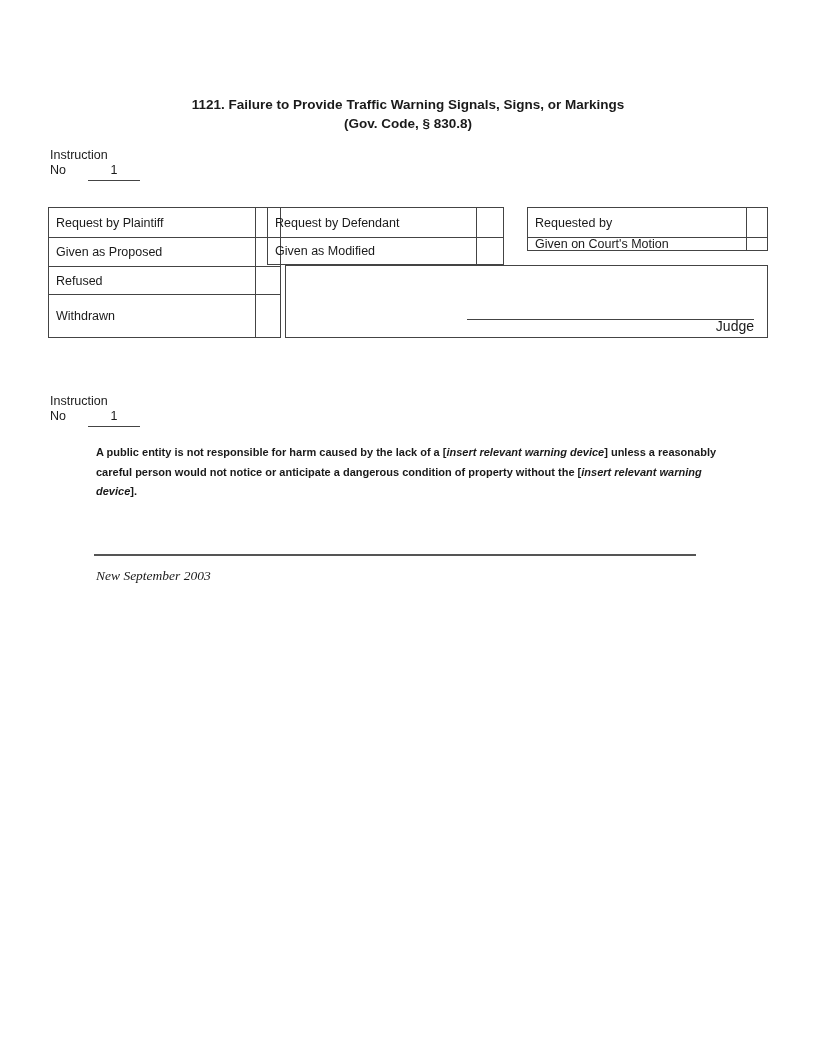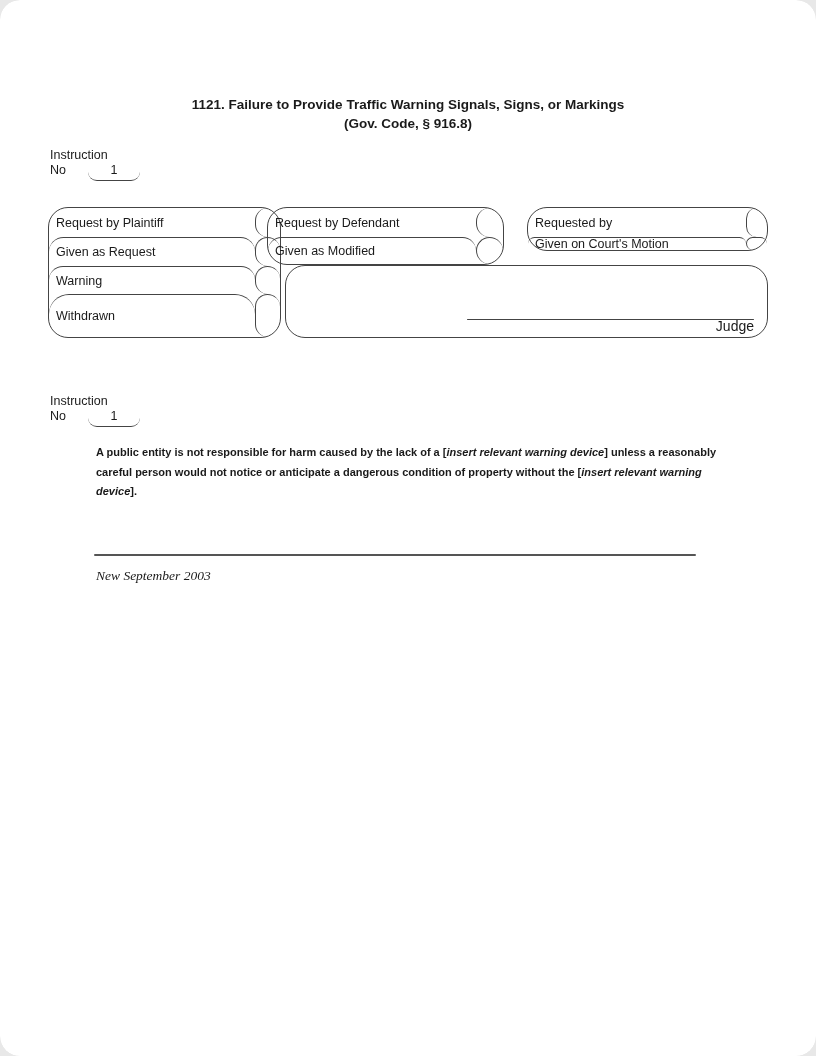--- a/index.html
+++ b/index.html
@@ -1,15 +1,15 @@
 <!DOCTYPE html>
 <html><head>
 <meta charset="utf-8">
 <style>
-  * { margin: 0; padding: 0; box-sizing: border-box; border-radius: 20px; }
+  * { margin: 0; padding: 0; box-sizing: border-box; }
   html, body { background: #e8e8e8; }
   .page {
     position: relative;
     width: 816px;
     height: 1056px;
     background: #ffffff;
     font-family: "Liberation Sans", sans-serif;
     color: #1a1a1a;
     overflow: hidden;
   }
@@ -125,36 +125,36 @@
     font-size: 13.5px;
   }
 </style>
 </head>
 <body>
 
 <div class="page">
 
   <div class="doc-title">
     <div>1121. Failure to Provide Traffic Warning Signals, Signs, or Markings</div>
-    <div>(Gov. Code, § 916.8)</div>
+    <div>(Gov. Code, § 830.8)</div>
   </div>
 
   <div class="instr-block instr-top">
     <div>Instruction</div>
     <div class="instr-row">
       <span class="instr-no">No</span><span class="instr-blank">1</span>
     </div>
   </div>
 
   <div class="subtbl subtbl1">
     <div class="cell first-row">Request by Plaintiff</div>
     <div class="cbcell first-row"></div>
-    <div class="cell">Given as Request</div>
+    <div class="cell">Given as Proposed</div>
     <div class="cbcell"></div>
-    <div class="cell">Warning</div>
+    <div class="cell">Refused</div>
     <div class="cbcell"></div>
     <div class="cell">Withdrawn</div>
     <div class="cbcell"></div>
   </div>
 
   <div class="subtbl subtbl2">
     <div class="cell first-row">Request by Defendant</div>
     <div class="cbcell first-row"></div>
     <div class="cell">Given as Modified</div>
     <div class="cbcell"></div>

